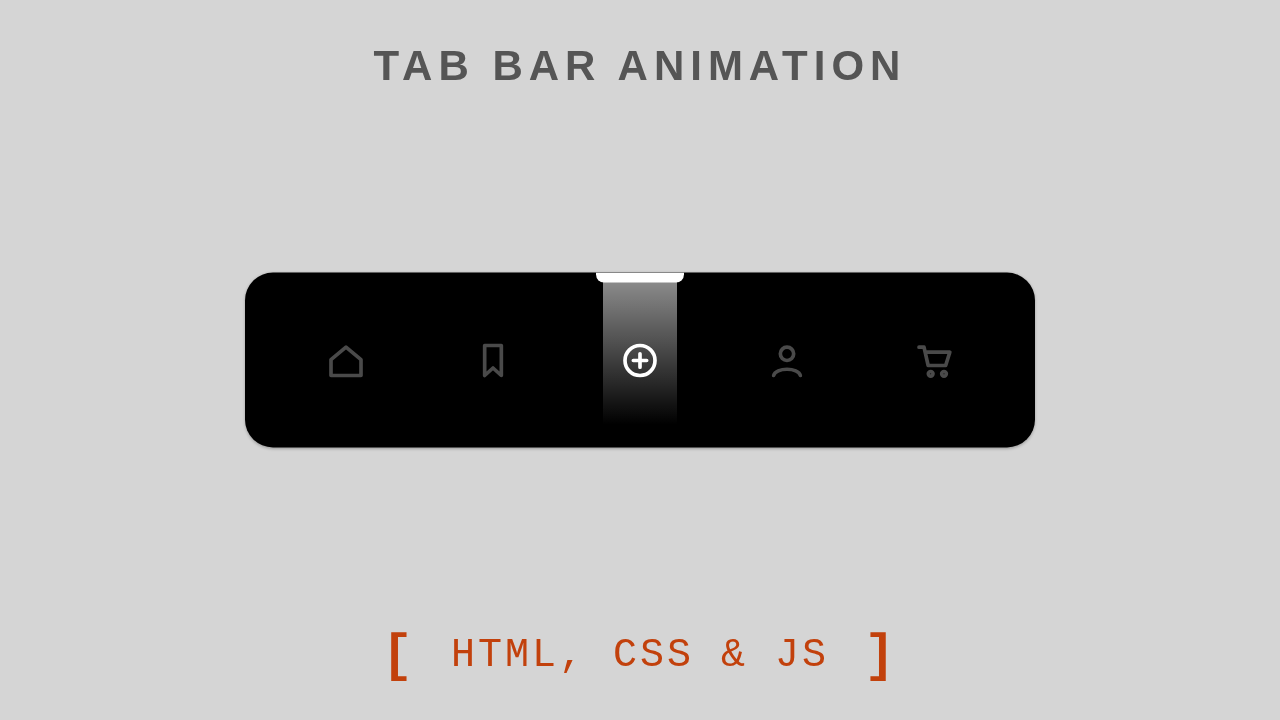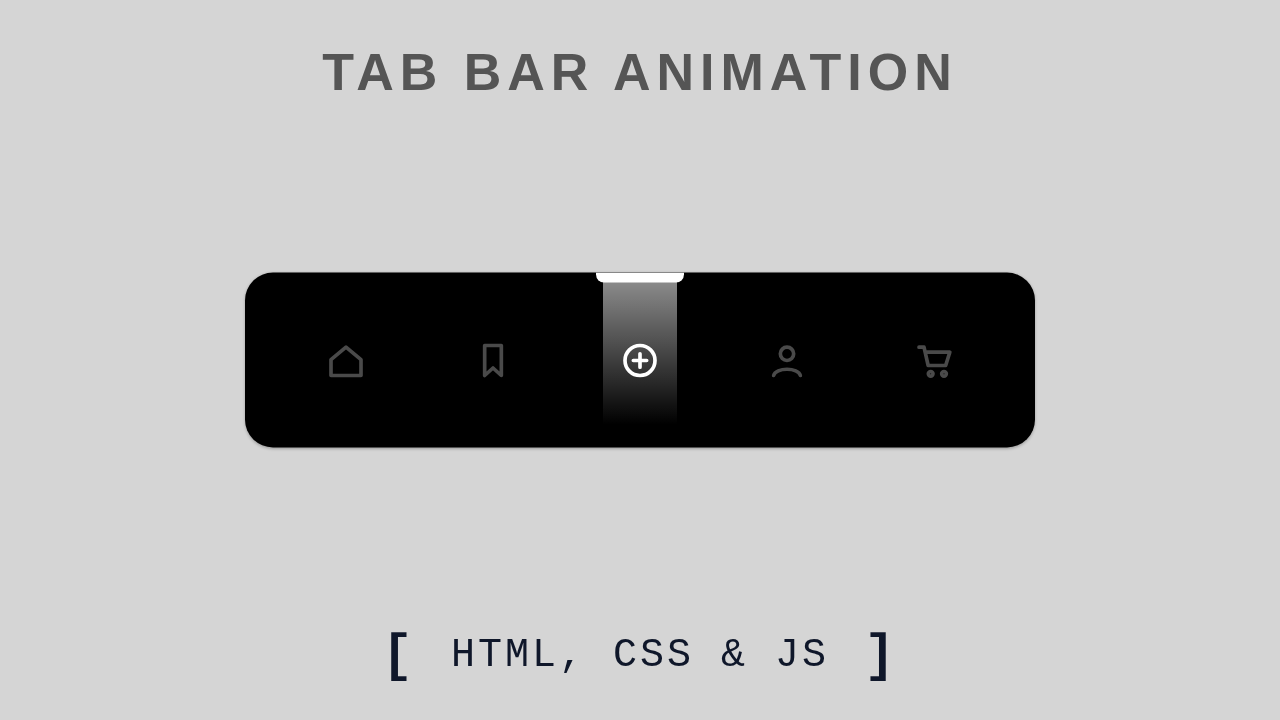--- a/index.html
+++ b/index.html
@@ -9,34 +9,34 @@
     font-family: Arial, Helvetica, sans-serif;
     position: relative;
     overflow: hidden;
   }
 
   .title {
     position: absolute;
     top: 42px;
     left: 0; right: 0;
     text-align: center;
-    font-size: 52px;
+    font-size: 42px;
     font-weight: 700;
     letter-spacing: 6px;
     color: #555;
   }
 
   .subtitle {
     position: absolute;
     bottom: 38px;
     left: 0; right: 0;
     text-align: center;
     font-size: 40px;
     letter-spacing: 3px;
-    color: #0f172a;
+    color: #c2410c;
     font-weight: 400;
     font-family: "Courier New", Courier, monospace;
   }
   .subtitle .br-l, .subtitle .br-r {
     font-weight: 700;
     font-size: 52px;
     position: relative;
     top: 4px;
     padding: 0 8px;
   }

